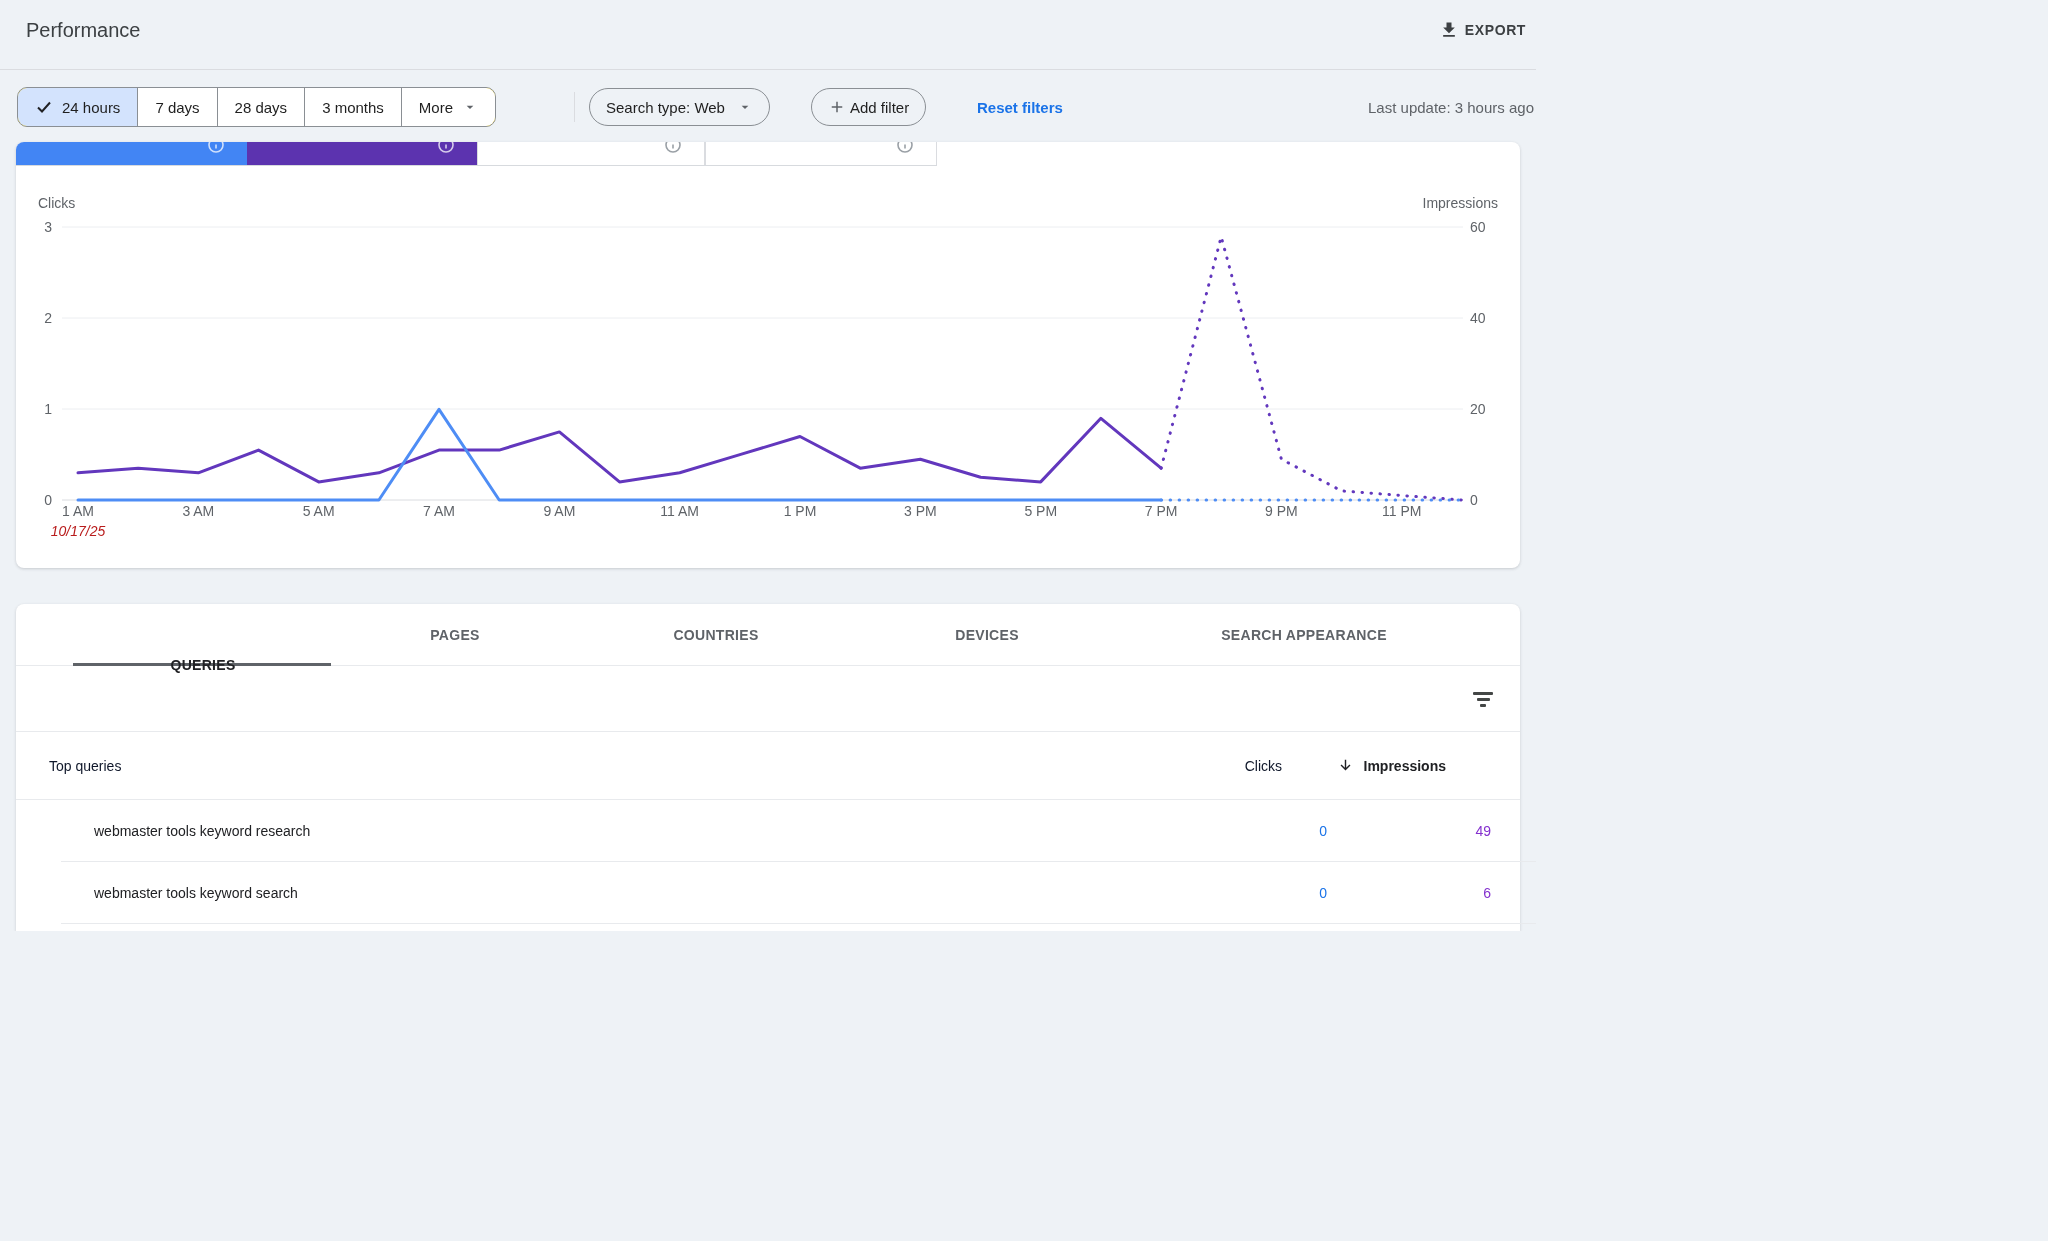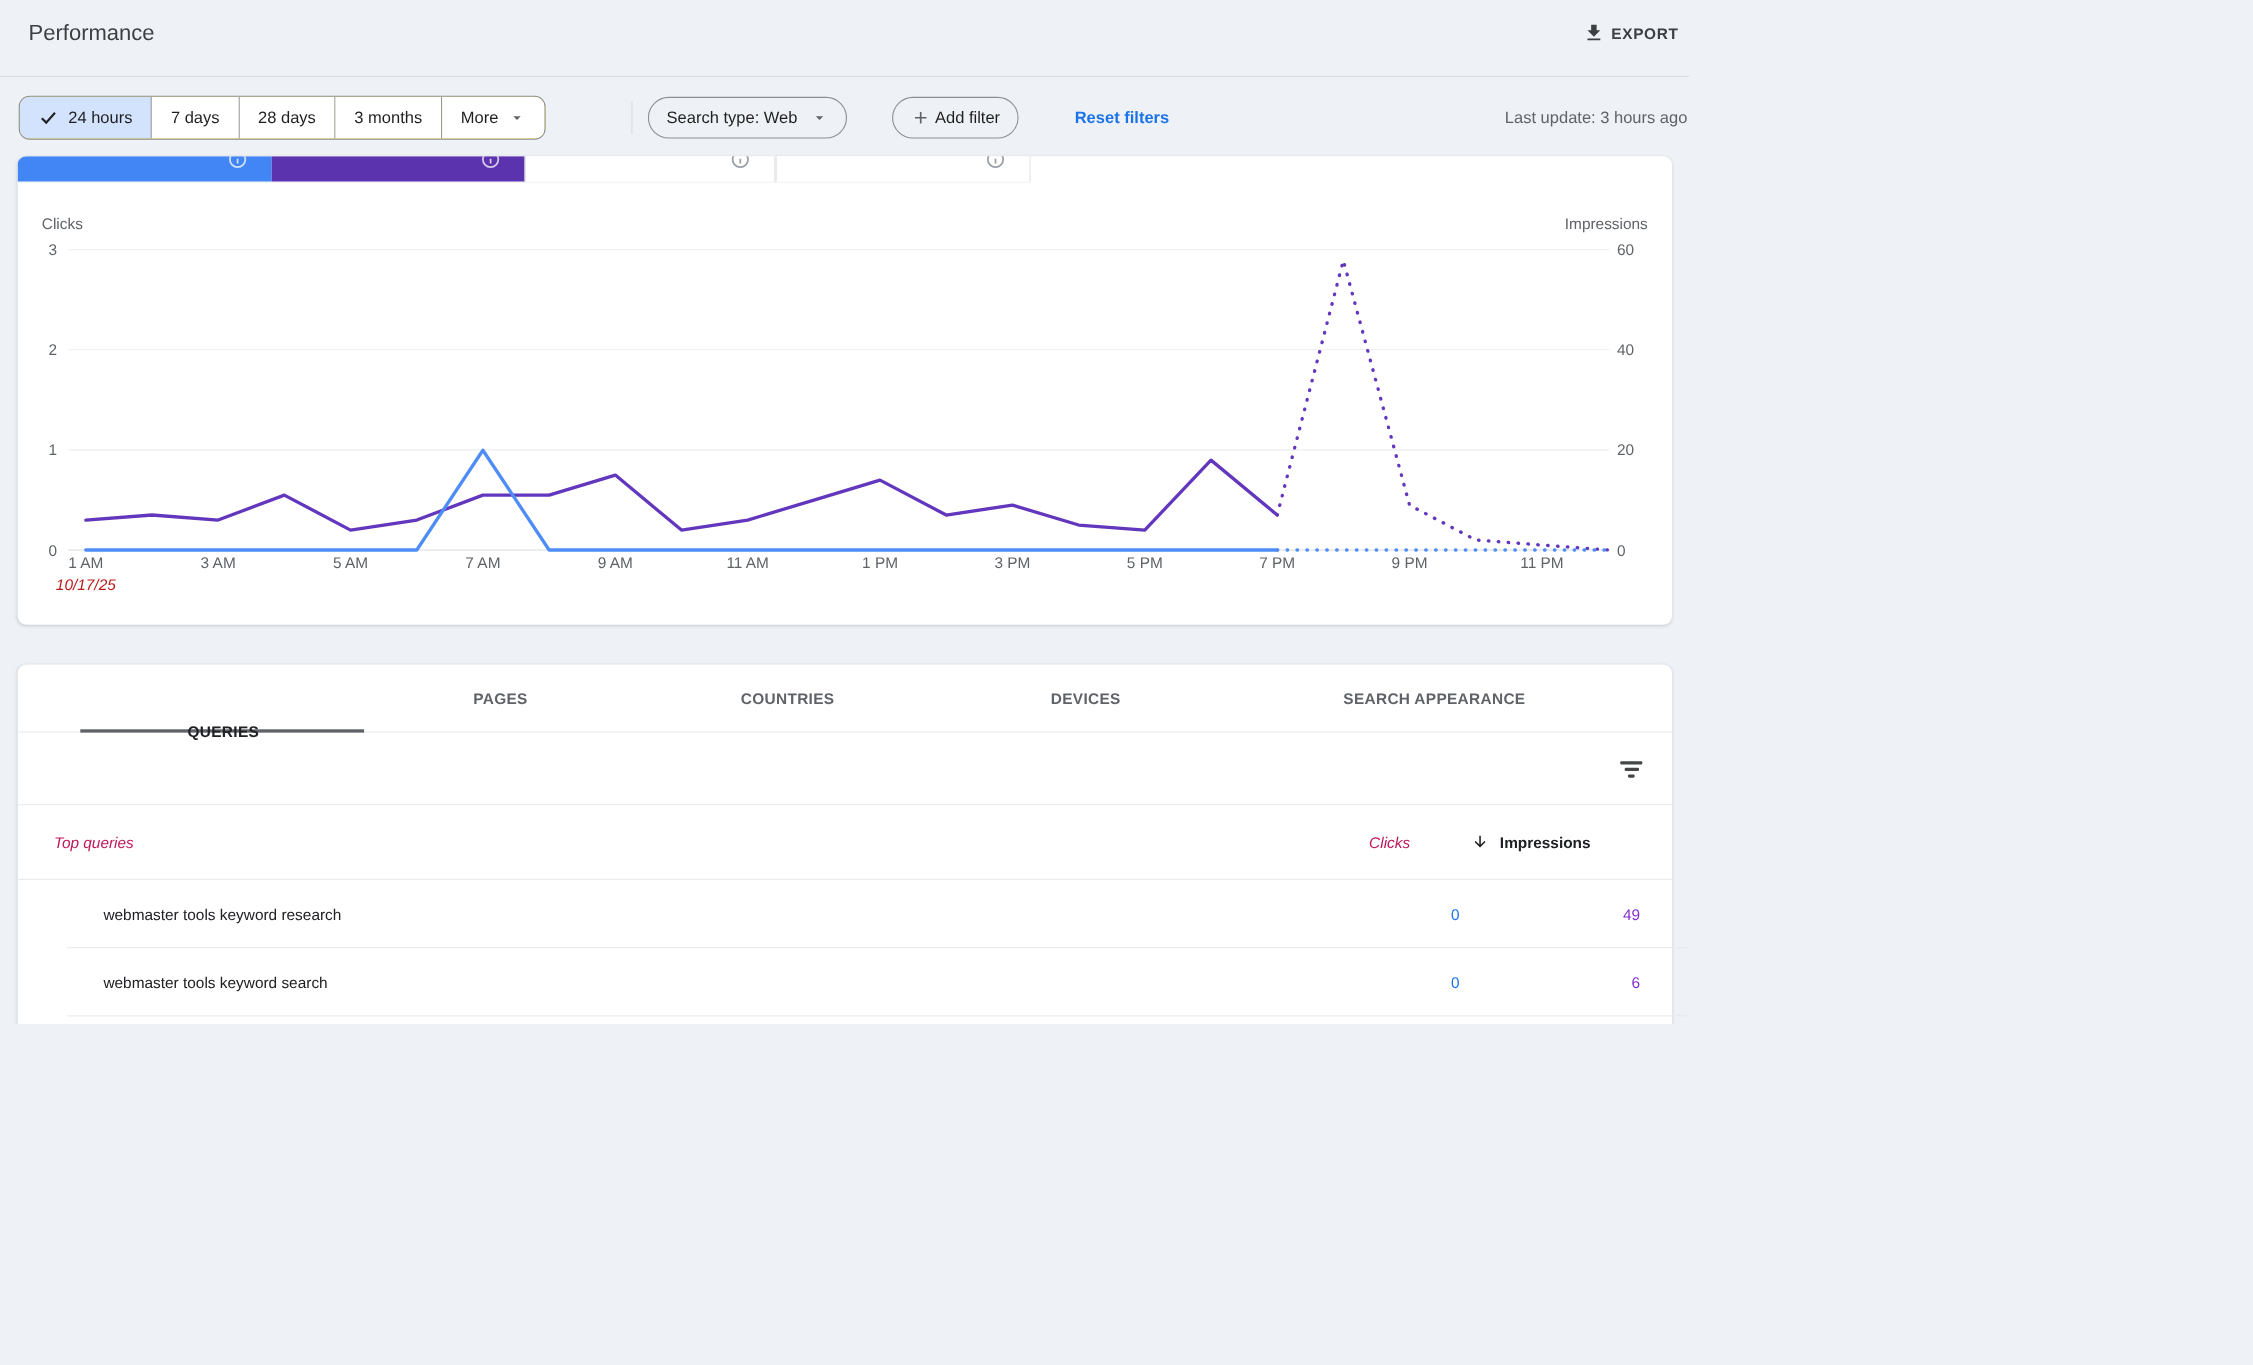--- a/index.html
+++ b/index.html
@@ -41,21 +41,21 @@
   .tab { position:absolute; top:0; height:62px; display:flex; align-items:center; transform:translateX(-50%); font-size:14px; letter-spacing:.3px; font-weight:bold; color:#5f6368; cursor:pointer; white-space:nowrap; }
   .tab.active { color:#202124; }
   #tab-underline { position:absolute; left:57px; top:59px; width:258px; height:3px; background:#5f6368; }
   #toolbar-row { position:absolute; left:0; top:62px; width:1504px; height:66px; border-bottom:1px solid #e8eaed; }
   #filter-icon { position:absolute; right:26px; top:22px; width:22px; height:22px; cursor:pointer; display:flex; flex-direction:column; align-items:center; justify-content:center; gap:3px; }
   #filter-icon i { display:block; background:#444746; height:3px; border-radius:1px; }
   #header-row { position:absolute; left:0; top:128px; width:1504px; height:68px; border-bottom:1px solid #e8eaed; }
   .col-query { position:absolute; left:33px; top:0; height:100%; display:flex; align-items:center; font-size:14px; }
   .col-clicks { position:absolute; right:238px; top:0; height:100%; display:flex; align-items:center; font-size:14px; }
   .col-impr { position:absolute; right:74px; top:0; height:100%; display:flex; align-items:center; gap:10px; font-size:14px; }
-  #header-row .col-query, #header-row .col-clicks { color:#be185d;font-style:italic; }
+  #header-row .col-query, #header-row .col-clicks { color:#0f172a; }
   #header-row .col-impr { color:#202124; font-weight:bold; }
   .trow { position:absolute; left:0; width:1504px; height:62px; border-bottom:1px solid #e8eaed; cursor:pointer;margin-left:45px; }
   .trow .col-query { color:#202124; }
 </style>
 </head>
 <body>
 
 <div id="header">
   <div id="page-title">Performance</div>
   <div id="export-btn">

